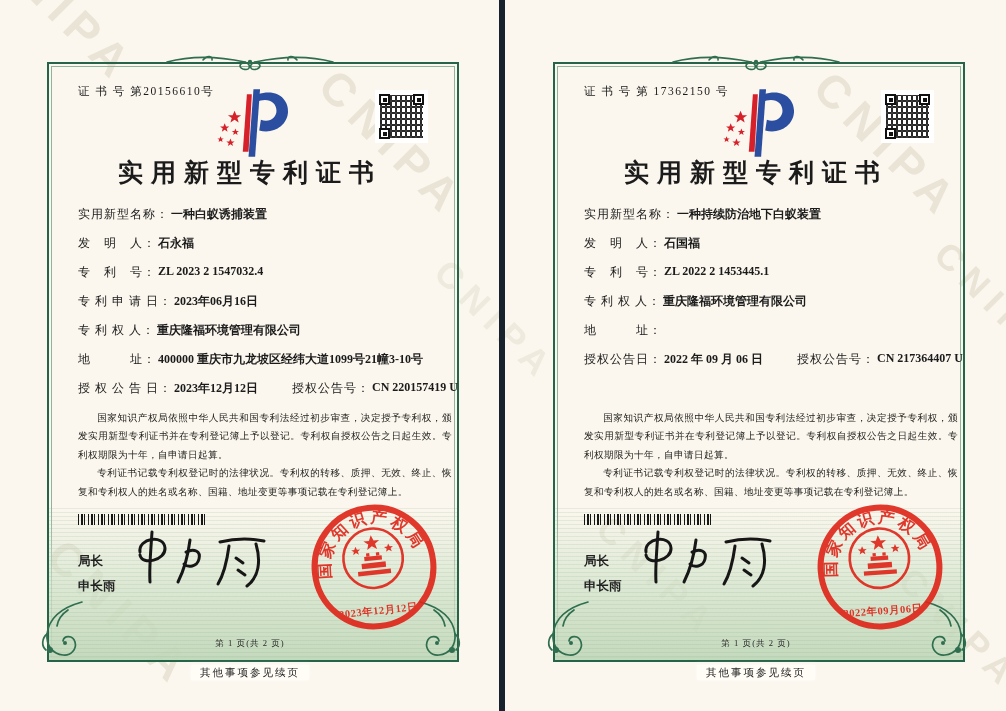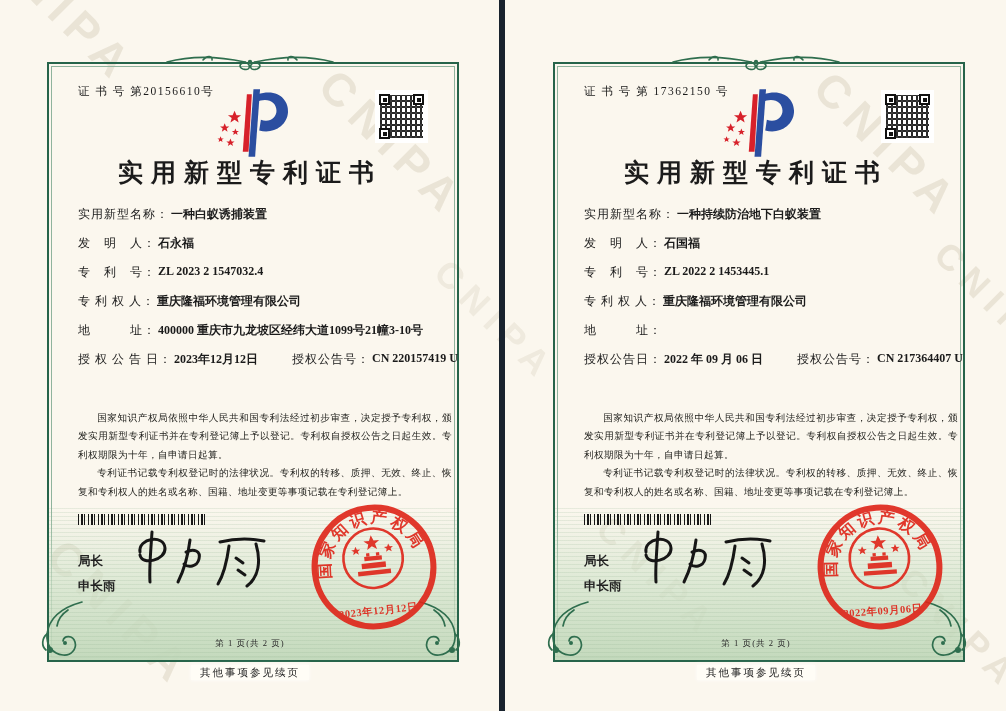--- a/index.html
+++ b/index.html
@@ -145,20 +145,24 @@
         <span class="flabel">实用新型名称：</span>
         <span class="fvalue">一种白蚁诱捕装置</span>
       </div>
       <div class="row">
         <span class="flabel">发　明　人：</span>
         <span class="fvalue">石永福</span>
       </div>
       <div class="row">
         <span class="flabel">专　利　号：</span>
         <span class="fvalue">ZL 2023 2 1547032.4</span>
+      </div>
+      <div class="row">
+        <span class="flabel">专 利 申 请 日：</span>
+        <span class="fvalue">2023年06月16日</span>
       </div>
       <div class="row">
         <span class="flabel">专 利 权 人：</span>
         <span class="fvalue">重庆隆福环境管理有限公司</span>
       </div>
       <div class="row">
         <span class="flabel">地　　　址：</span>
         <span class="fvalue">400000 重庆市九龙坡区经纬大道1099号21幢3-10号</span>
       </div>
       <div class="row">

